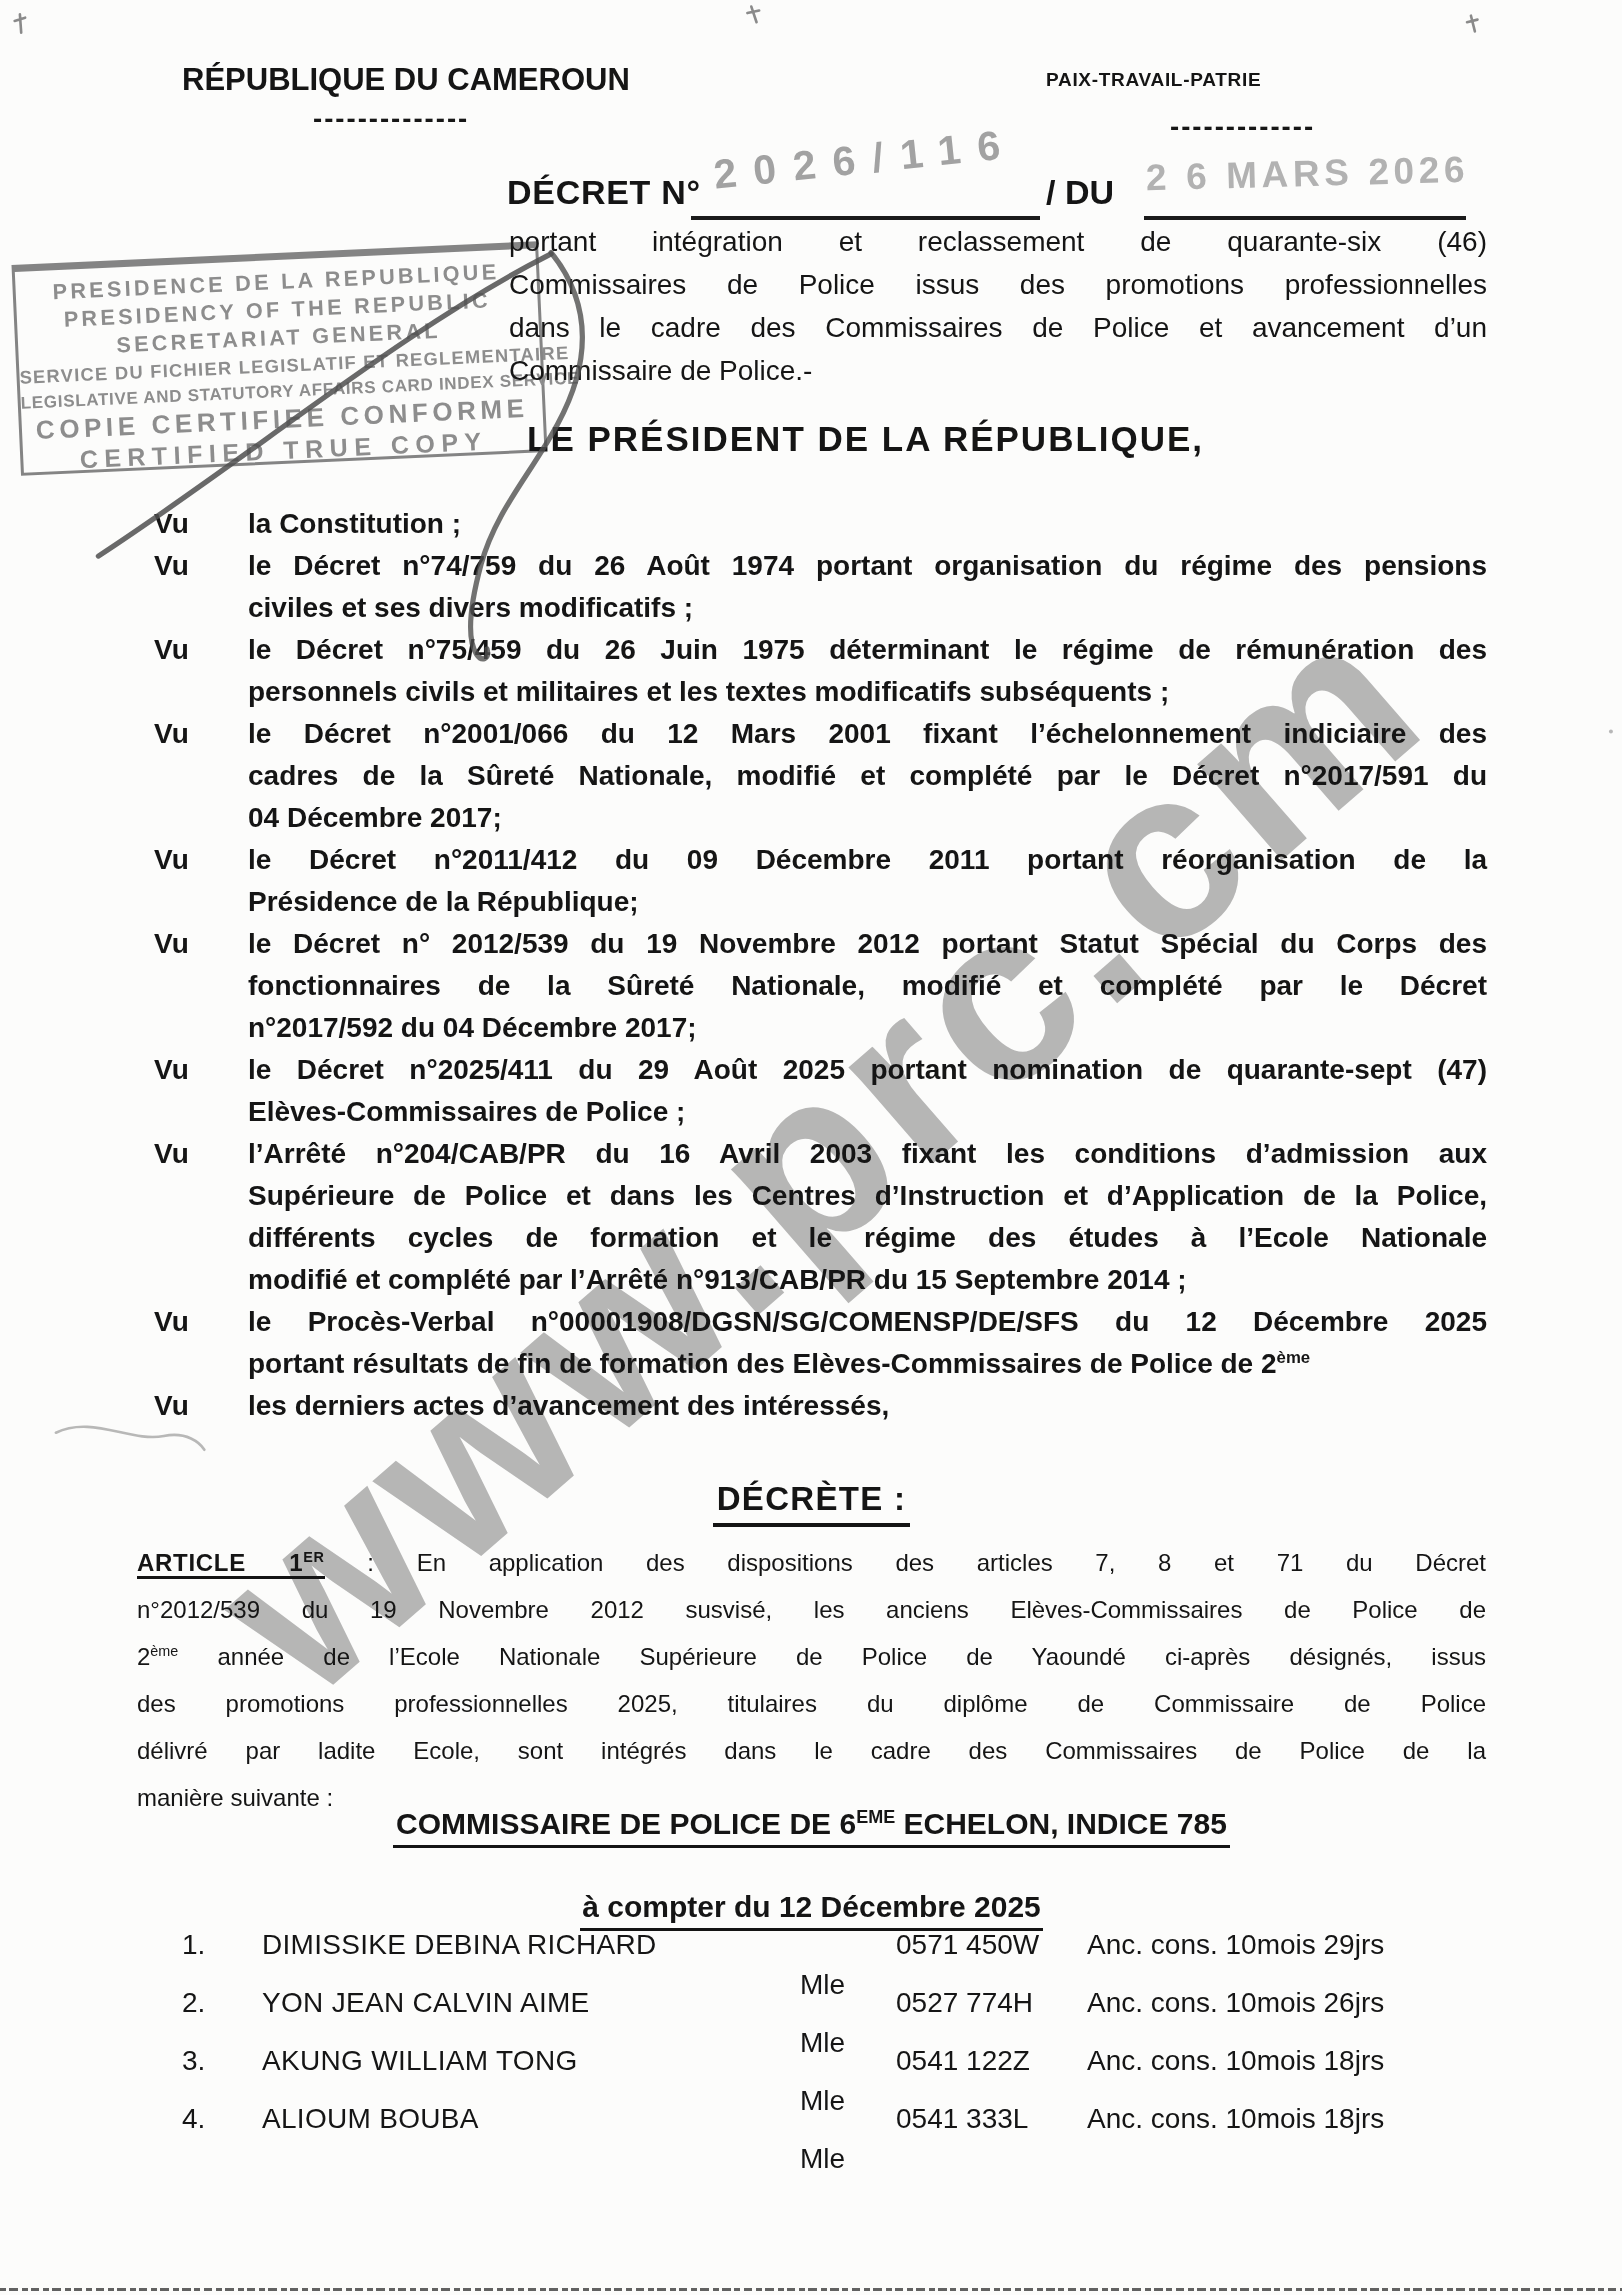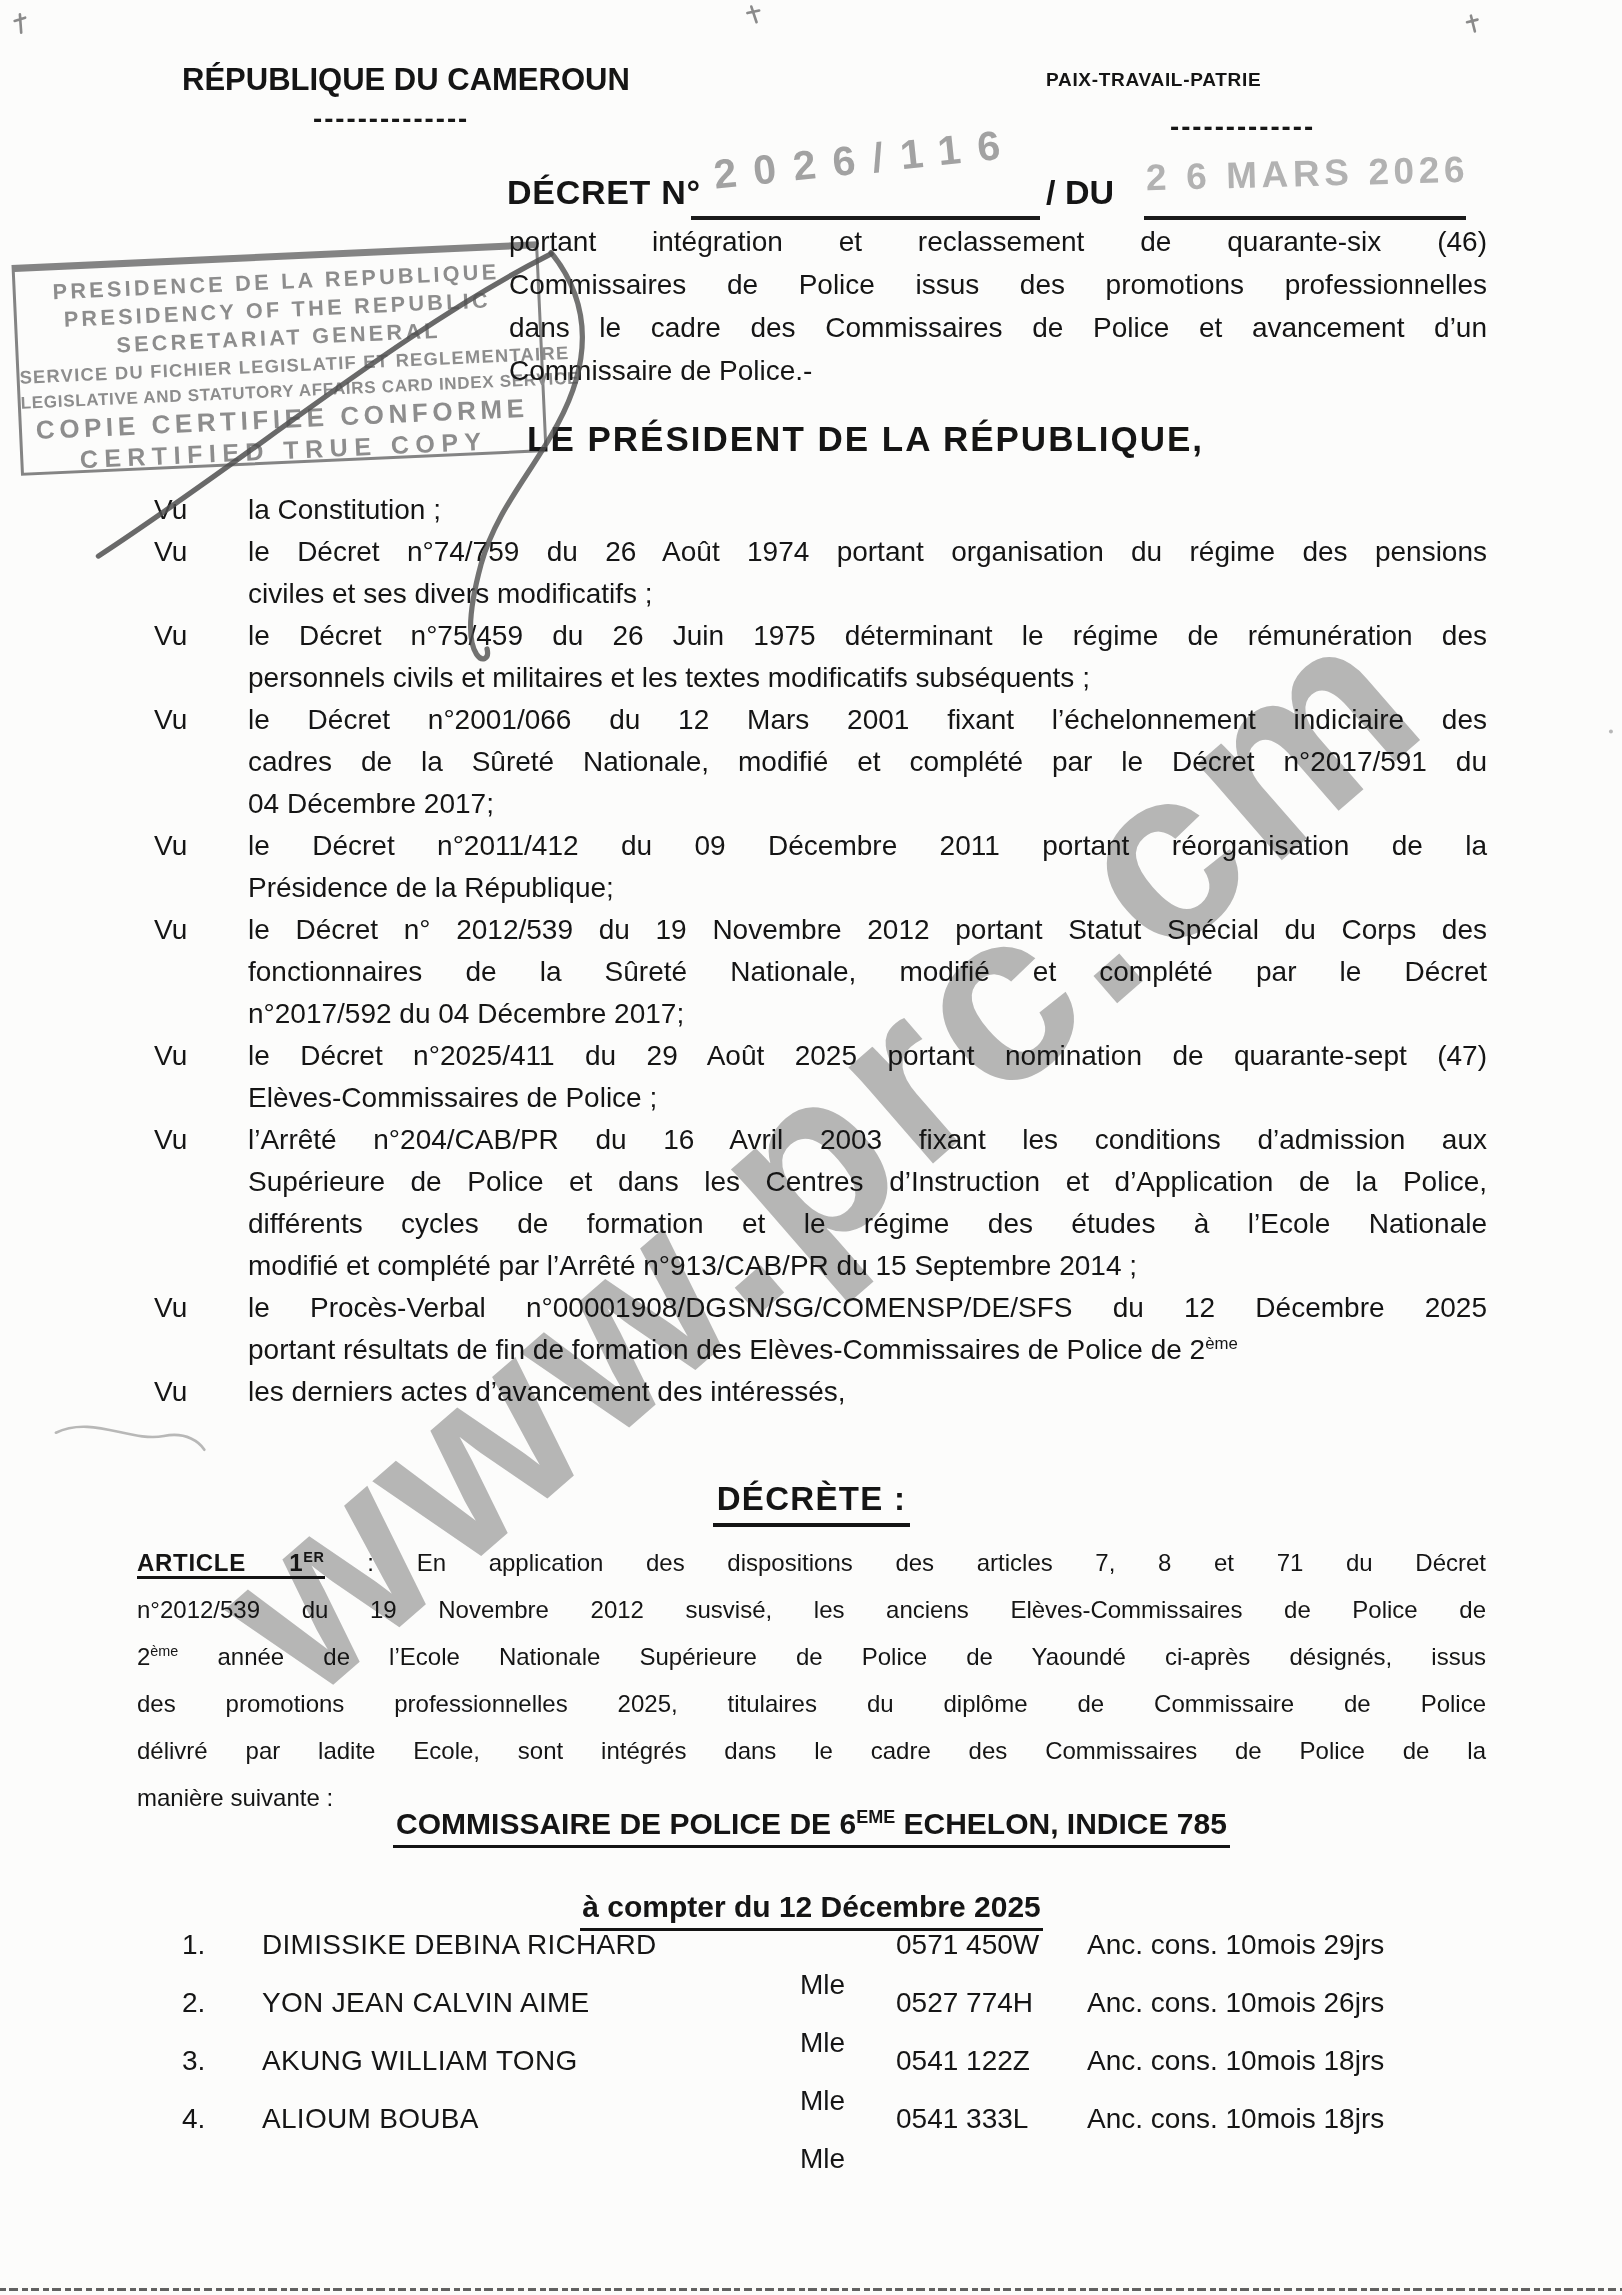--- a/index.html
+++ b/index.html
@@ -54,21 +54,21 @@
   .cert-stamp .sline:nth-of-type(1){font-size:21.6px; line-height:29px; letter-spacing:3.3px;}
   .cert-stamp .sline:nth-of-type(2){font-size:21.6px; line-height:28px; letter-spacing:3.3px;}
   .cert-stamp .sline:nth-of-type(3){font-size:21.6px; line-height:28px; letter-spacing:3.3px;}
   .cert-stamp .sline:nth-of-type(4){font-size:18.3px; line-height:27px; letter-spacing:1.3px;}
   .cert-stamp .sline:nth-of-type(5){font-size:17px; line-height:25.5px; letter-spacing:0.7px;}
   .cert-stamp .sline:nth-of-type(6){font-size:26px; line-height:31px; letter-spacing:4.6px;}
   .cert-stamp .sline:nth-of-type(7){font-size:25px; line-height:30px; letter-spacing:6.5px;}
   
   .president{left:527px; top:419px; font-size:35px; font-weight:bold; letter-spacing:2px; white-space:nowrap; z-index:3;}
   
-  .visas{left:154px; top:489px; width:1333px; font-size:28px; line-height:42px; z-index:3;}
+  .visas{left:154px; top:503px; width:1333px; font-size:28px; line-height:42px; z-index:3;font-weight:bold;}
   .visa-row{display:flex;}
   .visa-label{flex:0 0 94px;}
   .visa-lines{flex:1 1 auto; min-width:0;}
   
   .decrete-wrap{left:137px; top:1480px; width:1349px; text-align:center; z-index:3;}
   .decrete{display:inline-block; font-size:33px; font-weight:bold; letter-spacing:1.3px;
     border-bottom:4.6px solid #141414; padding:0 3.9px 5.2px 3.9px;}
   
   .article{left:137px; top:1539px; width:1349px; font-size:24px; line-height:47px; z-index:3;}
   .article .first{text-align:justify; text-align-last:justify;}

